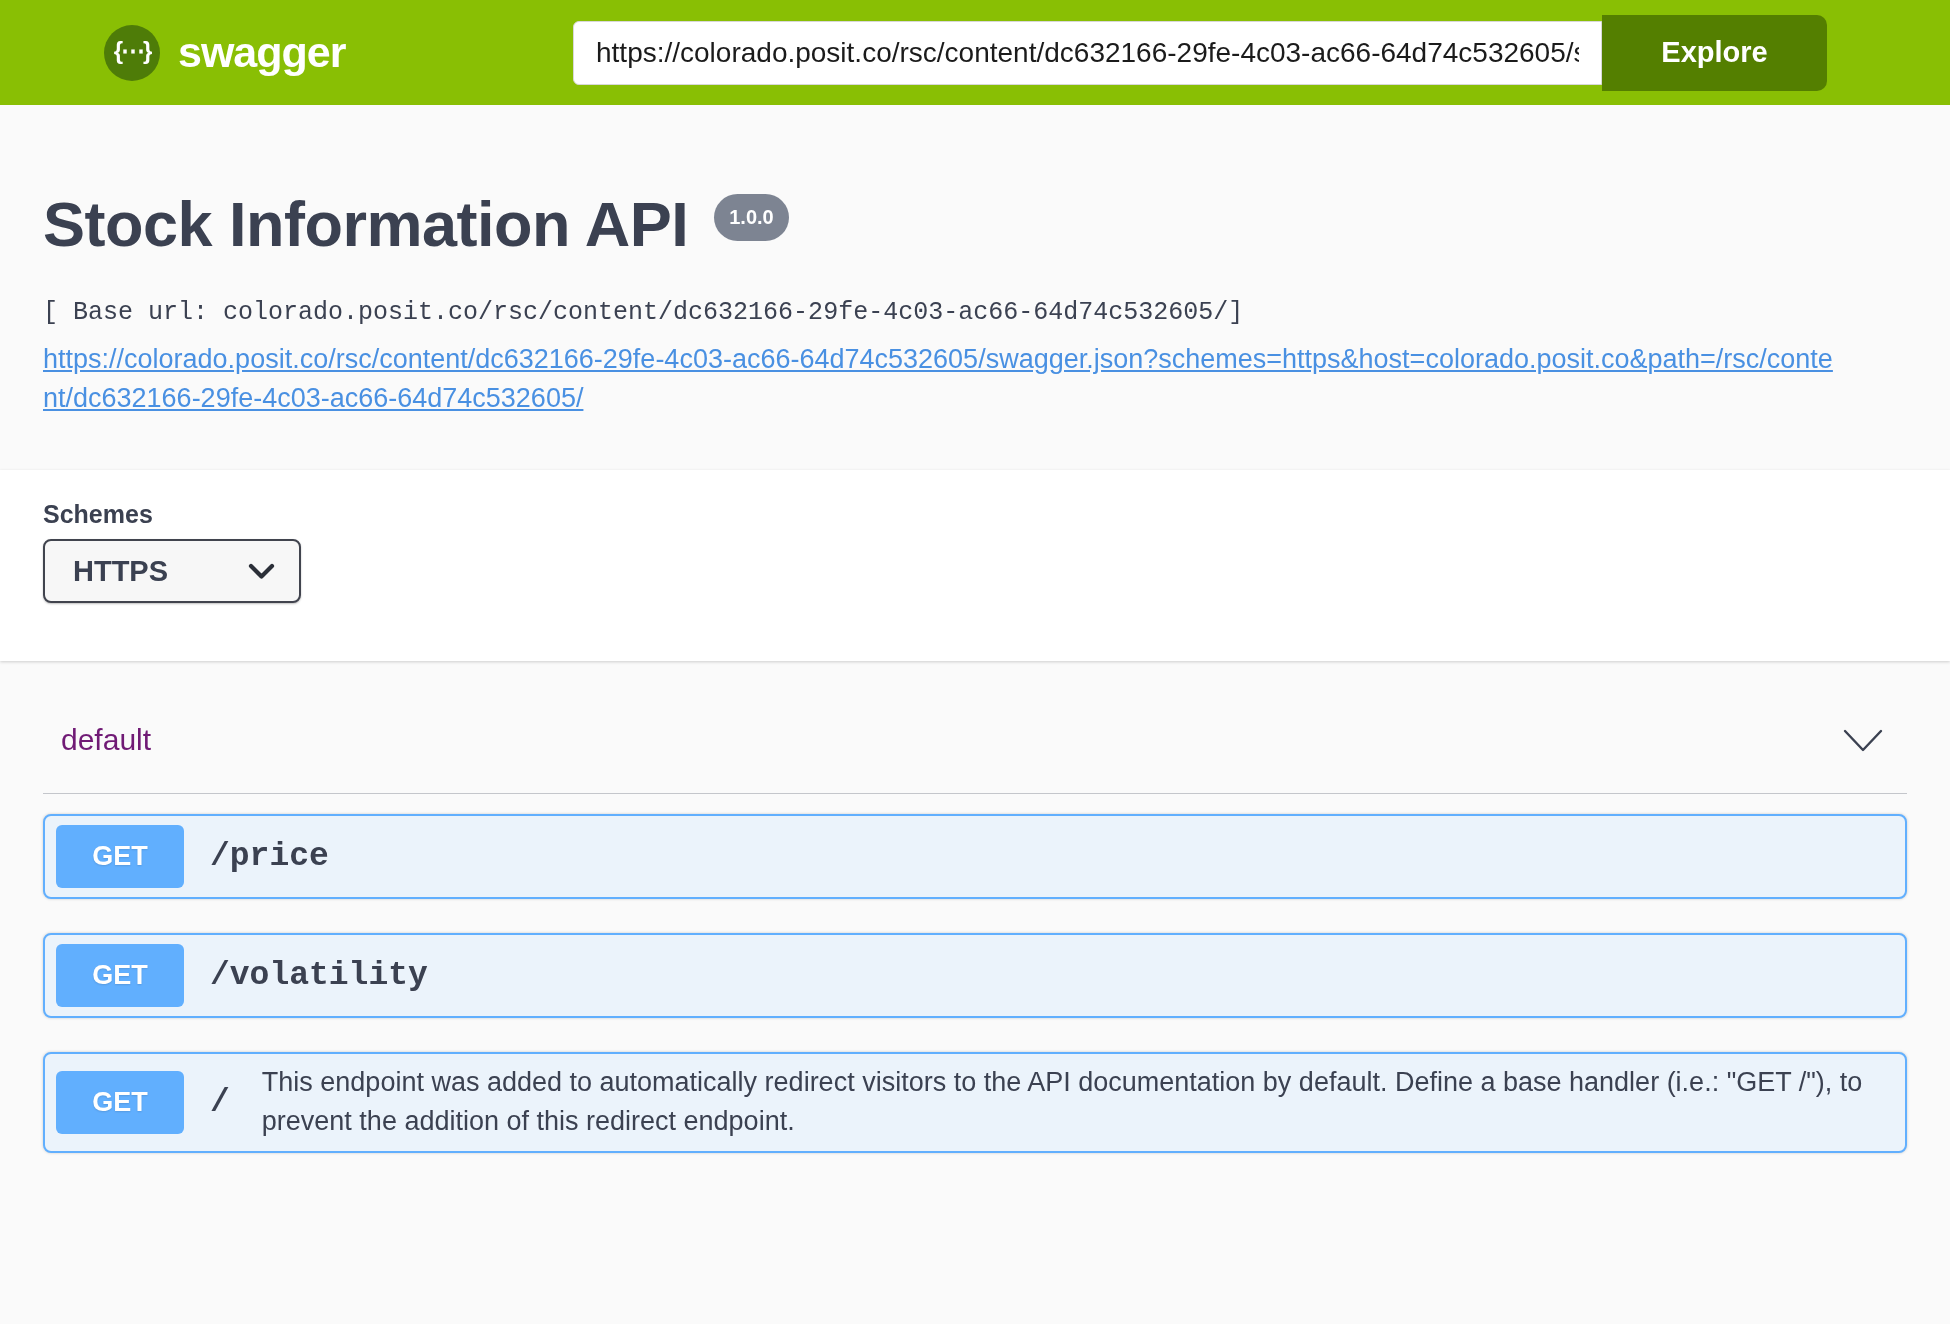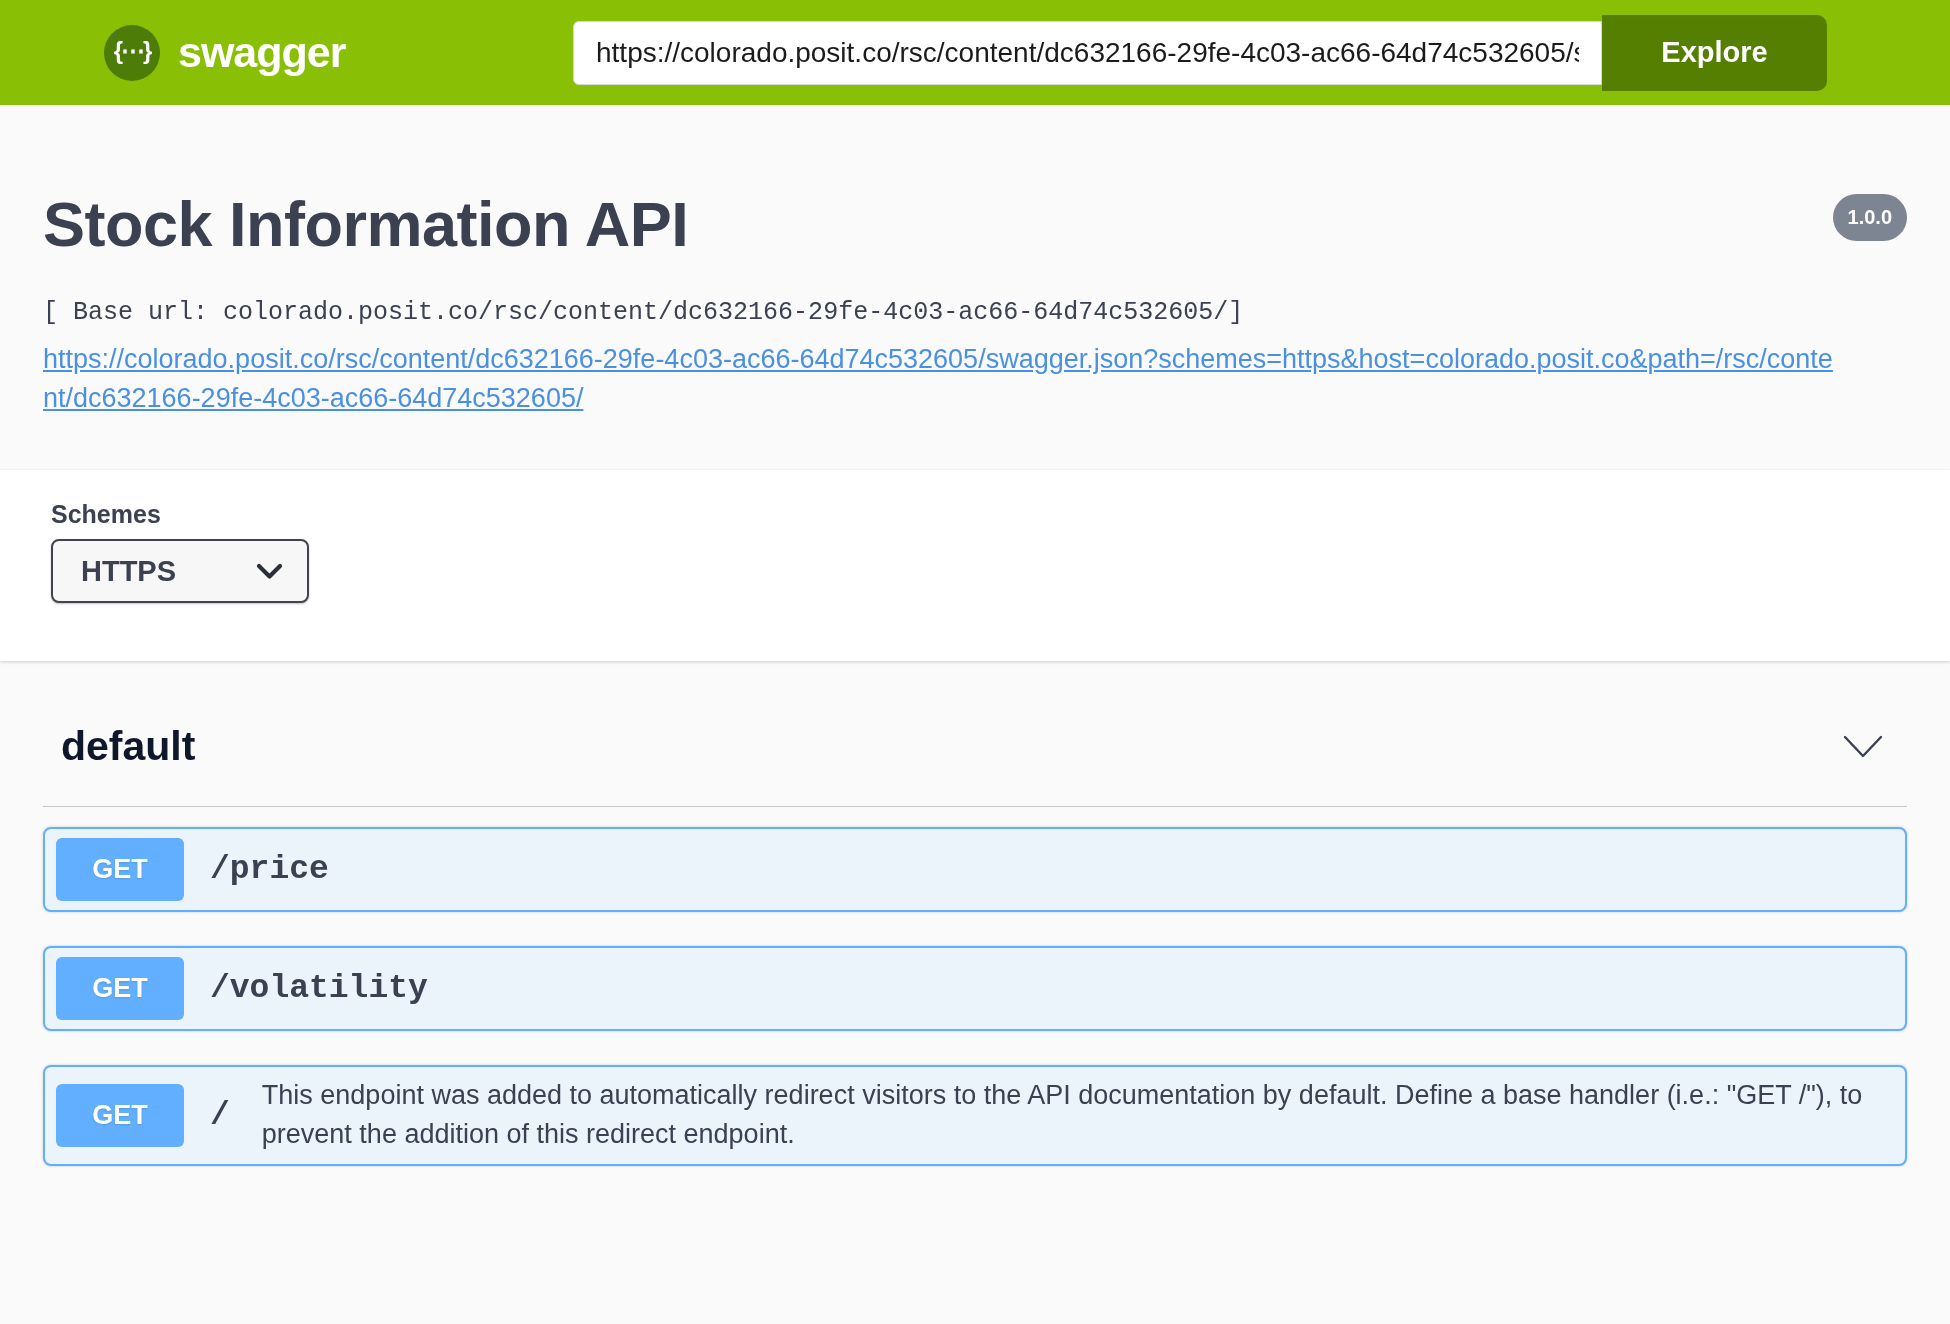--- a/index.html
+++ b/index.html
@@ -45,23 +45,22 @@
     border: none; border-radius: 0 10px 10px 0;
     font-family: "Liberation Sans", sans-serif;
     font-size: 29px; font-weight: 700; cursor: pointer;
   }
 
   
   .wrapper { padding: 0 43px; }
   .api-title {
     margin-top: 83px;
     font-size: 63px; font-weight: 700; color: #3b4151;
-    display: flex; align-items: flex-start; gap: 18px;
+    display: flex; align-items: flex-start; gap: 26px;
     letter-spacing: -0.5px;
-    justify-content: space-between;
   }
   .version-badge {
     background: #7d8492; color: #fff;
     font-size: 20px; font-weight: 700;
     padding: 12px 15px; border-radius: 57px;
     margin-top: 6px; letter-spacing: 0;
   }
   .base-url { margin-top: 38px; font-size: 25px; color: #3b4151; }
   .spec-link {
     display: block; margin-top: 13px;
@@ -69,21 +68,21 @@
     color: #4990e2; text-decoration: underline;
     word-break: break-all; max-width: 1790px; cursor: pointer;
   }
   .api-description { margin-top: 64px; font-size: 30px; color: #3b4151; }
 
   
   .scheme-container {
     margin-top: 52px;
     background: #fff;
     box-shadow: 0 1px 3px 0 rgba(0,0,0,.18);
-    padding: 30px 8px 58px;
+    padding: 30px 0 58px;
   }
   .schemes-label {
     display: block; font-size: 25px; font-weight: 700;
     color: #3b4151; margin-bottom: 10px;
   }
   .scheme-select {
     width: 258px; height: 64px;
     border: 2px solid #41444e; border-radius: 8px;
     background: #f7f7f7;
     box-shadow: 0 1px 2px 0 rgba(0,0,0,.25);
@@ -92,21 +91,21 @@
     font-size: 29px; font-weight: 700; color: #3b4151;
     cursor: pointer;
   }
 
   
   .tag-header {
     margin-top: 62px;
     display: flex; align-items: center; justify-content: space-between;
     padding: 0 24px 0 18px; cursor: pointer;
   }
-  .tag-title { font-size: 41px; font-weight: 700; color: #0f172a; }
+  .tag-title { font-size: 30px; font-weight: 400; color: #701a75; }
   .tag-divider {
     margin-top: 36px;
     border-bottom: 1px solid rgba(59,65,81,.28);
   }
   .opblock {
     margin-top: 34px;
     border: 2px solid #61affe; border-radius: 8px;
     background: #ebf3fb;
     box-shadow: 0 0 3px rgba(0,0,0,.19);
     display: flex; align-items: center;

